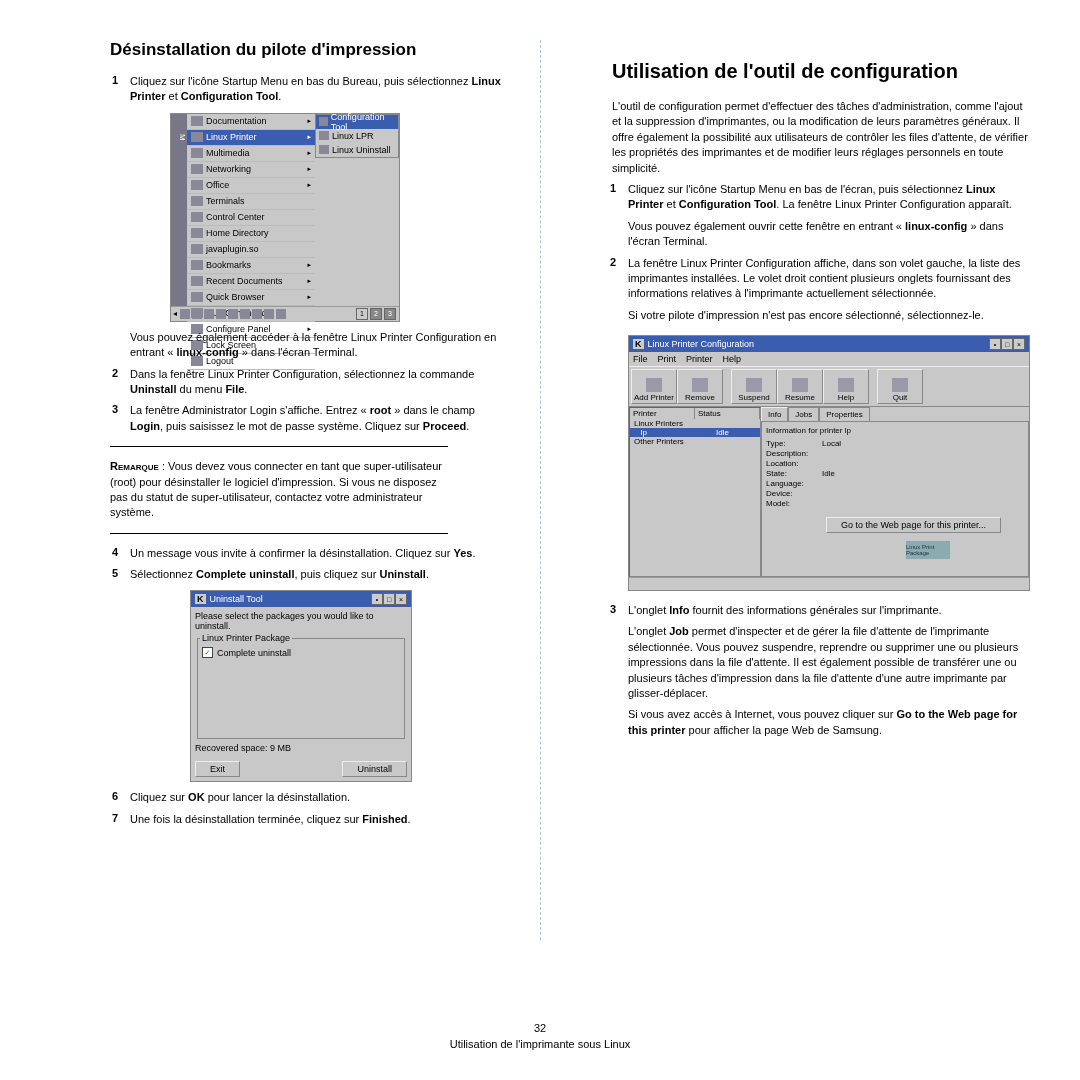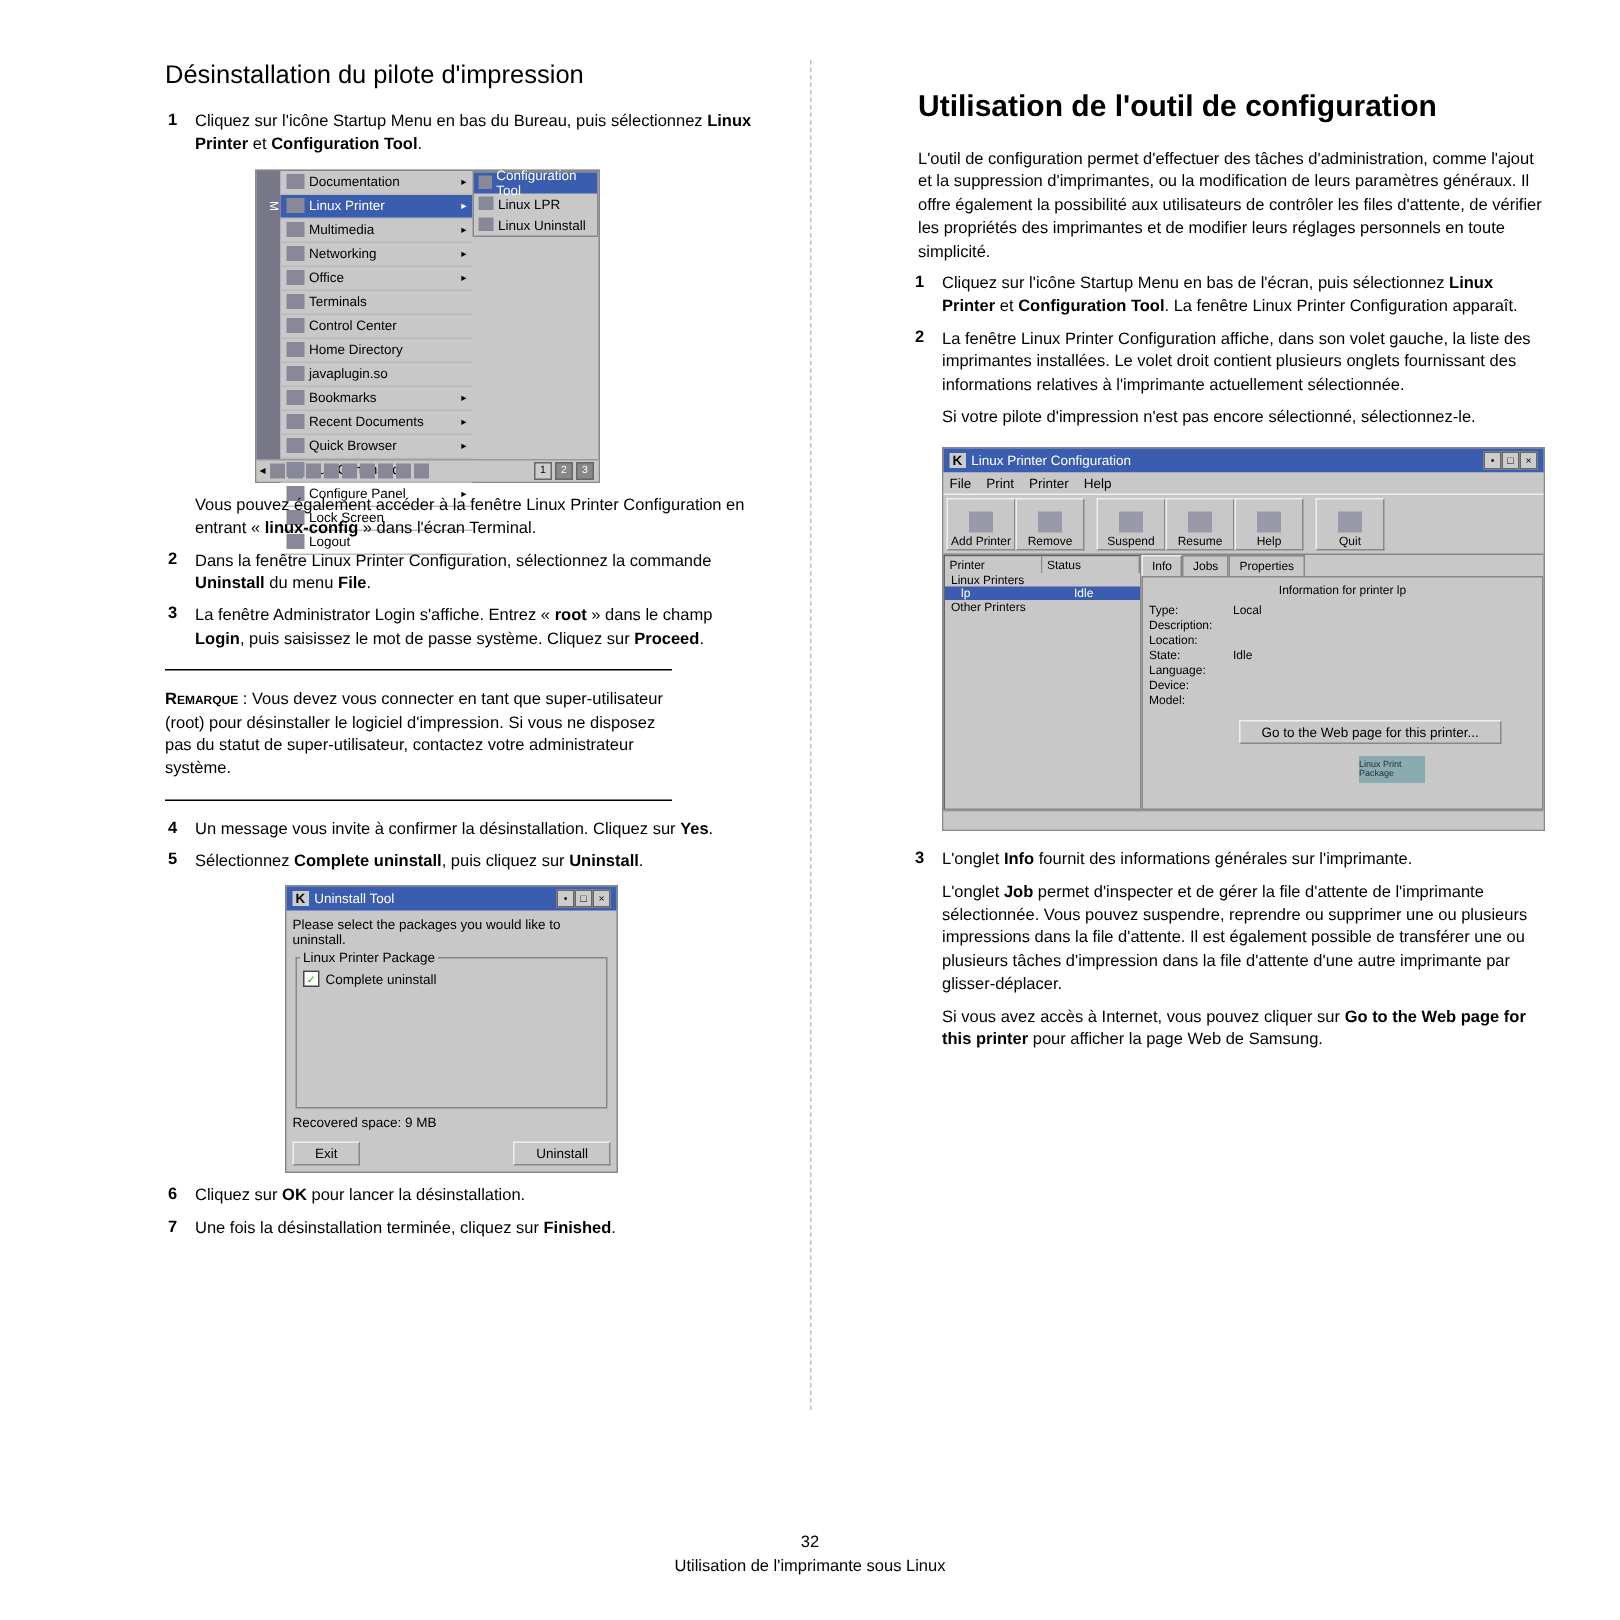--- a/index.html
+++ b/index.html
@@ -1,20 +1,20 @@
 <!DOCTYPE html>
 <html><head>
 <meta charset="utf-8">
 <style>
   body{margin:0;font-family:Arial,Helvetica,sans-serif;font-size:11px;color:#000;background:#fff}
   .page{width:1080px;height:1080px;position:relative;box-sizing:border-box;padding:40px 50px}
   .columns{display:flex;gap:40px;height:900px}
   .col{flex:1;position:relative}
   .divider{position:absolute;left:50%;top:40px;width:0;height:900px;border-left:1px dashed #b0c0d8}
-  h2{font-size:17px;font-weight:normal;margin:0 0 14px 60px;color:#000}
+  h2{font-size:17px;font-weight:bold;margin:0 0 14px 60px;color:#000}
   h1.section{font-size:20px;font-weight:bold;margin:20px 0 16px 64px;color:#000000}
   .step{display:flex;margin:6px 0 6px 62px}
   .stepnum{width:18px;font-weight:bold;color:#000;font-size:11px;flex-shrink:0}
   .steptext{flex:1;line-height:1.4}
   .indent{margin:6px 0 6px 80px;line-height:1.4}
   .para{margin:6px 0 6px 64px;line-height:1.4}
   b{font-weight:bold}
   .screenshot{margin:8px 0 8px 120px;background:#c8c8c8;border:1px solid #888;width:228px}
   .menu-shot{display:flex;height:192px;font-size:9px}
   .menu-col1{width:16px;background:#778;color:#fff;display:flex;flex-direction:column}
@@ -52,21 +52,21 @@
   .lpc-tree{width:130px;border:1px solid #888;border-top-color:#666;border-left-color:#666;background:#c8c8c8}
   .tree-head{display:flex;font-size:8px}
   .tree-head div{flex:1;padding:1px 3px;border-right:1px solid #888;background:#c8c8c8}
   .tree-row{display:flex;font-size:8px;padding:0 4px}
   .tree-row.sel{background:#3a5db0;color:#fff}
   .lpc-right{flex:1;display:flex;flex-direction:column}
   .tabs{display:flex;font-size:8px}
   .tab{padding:2px 6px;border:1px solid #888;border-bottom:none;background:#c8c8c8}
   .tab.active{background:#c8c8c8;border-top-color:#eee;border-left-color:#eee}
   .info-panel{flex:1;border:1px solid #888;background:#c8c8c8;padding:4px;font-size:8px}
-  .info-title{text-align:center;margin-bottom:4px}
+  .info-title{margin-bottom:4px}
   .info-row{display:flex;margin:1px 0}
   .info-row .lbl{width:52px;text-align:left;padding-right:4px}
   .gobtn{margin:8px 0 4px 60px;display:inline-block}
   .logo-placeholder{width:44px;height:18px;background:#8aabb0;margin:4px 0 0 140px;display:flex;align-items:center;justify-content:center;font-size:6px;color:#234}
   .page-footer{position:absolute;bottom:30px;left:0;width:100%;text-align:center;font-size:11px}
   .page-num{margin-bottom:4px}
 </style>
 </head>
 <body>
 
@@ -193,20 +193,21 @@
 </div>
 
 <div class="col">
   <h1 class="section">Utilisation de l'outil de configuration</h1>
   <div class="para">L'outil de configuration permet d'effectuer des tâches d'administration, comme l'ajout et la suppression d'imprimantes, ou la modification de leurs paramètres généraux. Il offre également la possibilité aux utilisateurs de contrôler les files d'attente, de vérifier les propriétés des imprimantes et de modifier leurs réglages personnels en toute simplicité.</div>
 
   <div class="step">
     <div class="stepnum">1</div>
     <div class="steptext"><span>Cliquez sur l'icône Startup Menu en bas de l'écran, puis sélectionnez </span><b>Linux Printer</b><span> et </span><b>Configuration Tool</b><span>. La fenêtre Linux Printer Configuration apparaît.</span></div>
   </div>
+  <div class="indent"><span>Vous pouvez également ouvrir cette fenêtre en entrant « </span><b>linux-config</b><span> » dans l'écran Terminal.</span></div>
 
   <div class="step">
     <div class="stepnum">2</div>
     <div class="steptext">La fenêtre Linux Printer Configuration affiche, dans son volet gauche, la liste des imprimantes installées. Le volet droit contient plusieurs onglets fournissant des informations relatives à l'imprimante actuellement sélectionnée.</div>
   </div>
   <div class="indent">Si votre pilote d'impression n'est pas encore sélectionné, sélectionnez-le.</div>
 
   <div class="lpc-shot">
     <div class="ut-title">
             <b style="background:#ccc;color:#000;padding:0 2px;margin-right:4px">K</b>

